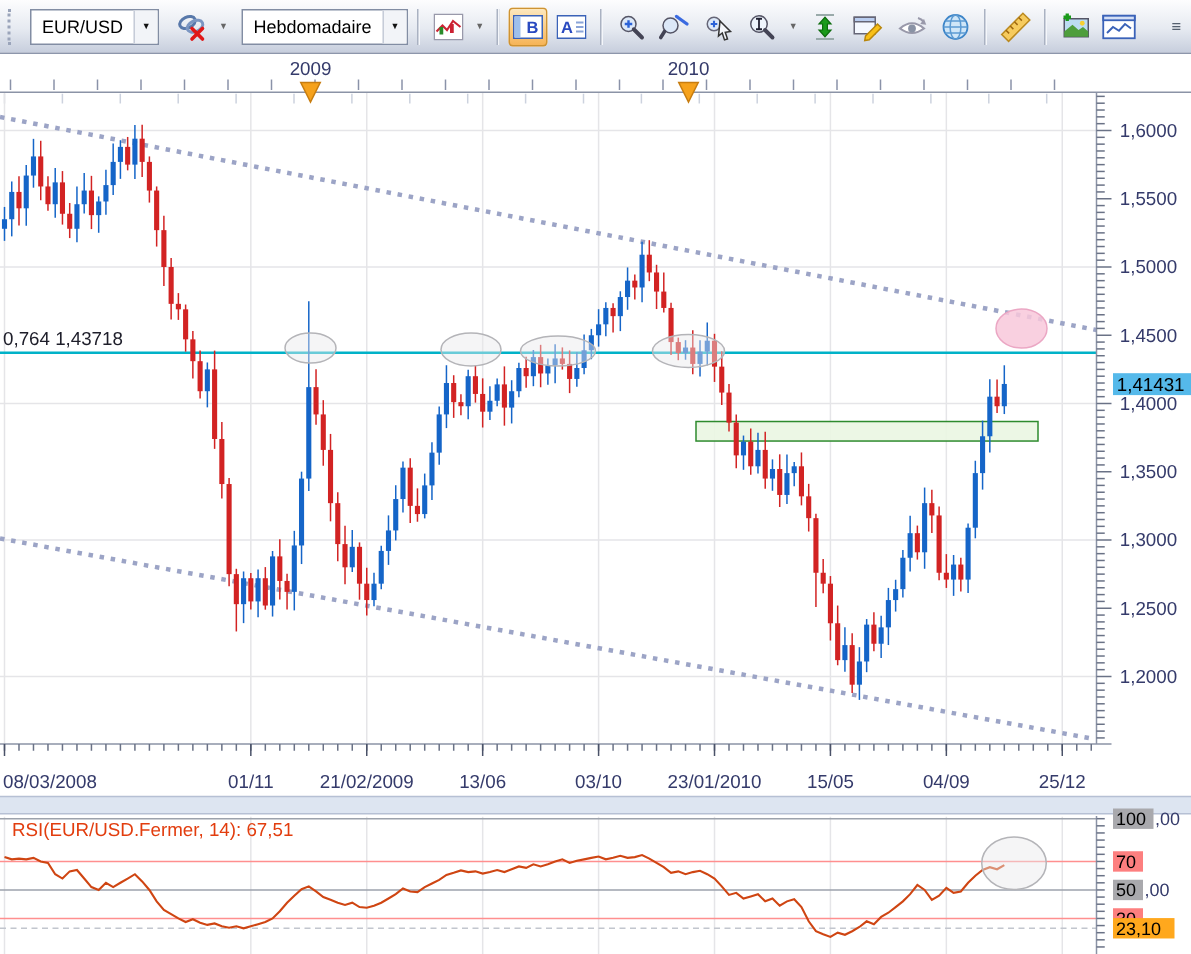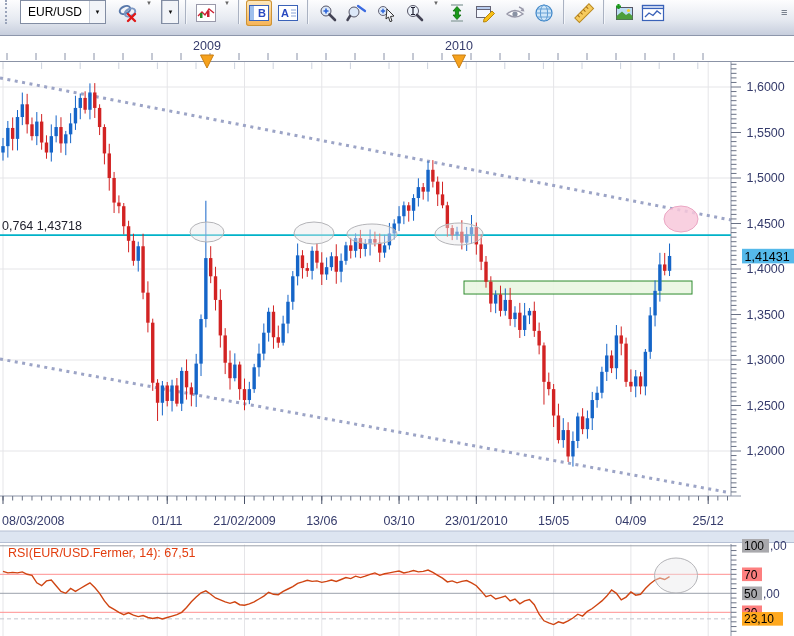--- a/index.html
+++ b/index.html
@@ -1,19 +1,19 @@
 <!DOCTYPE html>
 <html><head>
 <meta charset="utf-8">
 <style>
   html,body{margin:0;padding:0;background:#fff;}
   .app{position:relative;width:794px;height:636px;overflow:hidden;background:#fff;
        font-family:"Liberation Sans",sans-serif;}
   
-  .toolbar{box-sizing:border-box;height:36px;display:flex;align-items:flex-start;gap:3px;
+  .toolbar{box-sizing:border-box;height:36px;display:flex;align-items:center;gap:3px;
     padding:0 5px;background:linear-gradient(#fdfdfe,#e6eaf1 55%,#c7cedd);
     border-bottom:1px solid #8d96ab;}
   .grip{width:6px;height:24px;border-left:2px dotted #9aa4ba;margin-right:4px;}
   .grip.right{margin-left:auto;margin-right:2px;border-left:none;}
   .grip.right::before{content:"≡";font-size:11px;color:#55606f;line-height:24px;}
   .combo{display:flex;align-items:stretch;height:22px;background:#fff;
     border:1px solid #828da3;font-size:12px;color:#000;}
   .combo .val{display:flex;align-items:center;padding:0 7px;white-space:nowrap;}
   .combo .arr{width:15px;display:flex;align-items:center;justify-content:center;
     font-size:6px;color:#111;border-left:1px solid #c6ccd8;background:#f2f4f8;}
@@ -43,20 +43,21 @@
     <button class="tbtn" style="margin-left:6px">
       <svg width="22" height="20" viewBox="0 0 22 20">
         <ellipse cx="8" cy="7" rx="5.5" ry="3.6" transform="rotate(-25 8 7)" fill="none" stroke="#5878aa" stroke-width="2"></ellipse>
         <ellipse cx="13" cy="9.5" rx="5.5" ry="3.6" transform="rotate(-25 13 9.5)" fill="none" stroke="#7b96c2" stroke-width="2"></ellipse>
         <path d="M11 11 L18 18 M18 11 L11 18" stroke="#e01818" stroke-width="2.4" stroke-linecap="round"></path>
       </svg>
     </button>
     <span class="caret">▼</span>
 
     <div class="combo" style="margin-left:4px">
+      <span class="val">Hebdomadaire</span>
       <span class="arr">▼</span>
     </div>
 
     <span class="sep"></span>
 
     <button class="tbtn">
       <svg width="20" height="18" viewBox="0 0 20 18">
         <rect x="0.5" y="0.5" width="19" height="17" fill="#fff" stroke="#99a"></rect>
         <polyline points="2,12 6,8 9,11 13,5 18,9" fill="none" stroke="#c23" stroke-width="1.4"></polyline>
         <rect x="4" y="9" width="2.5" height="5" fill="#2a8a2a"></rect>

